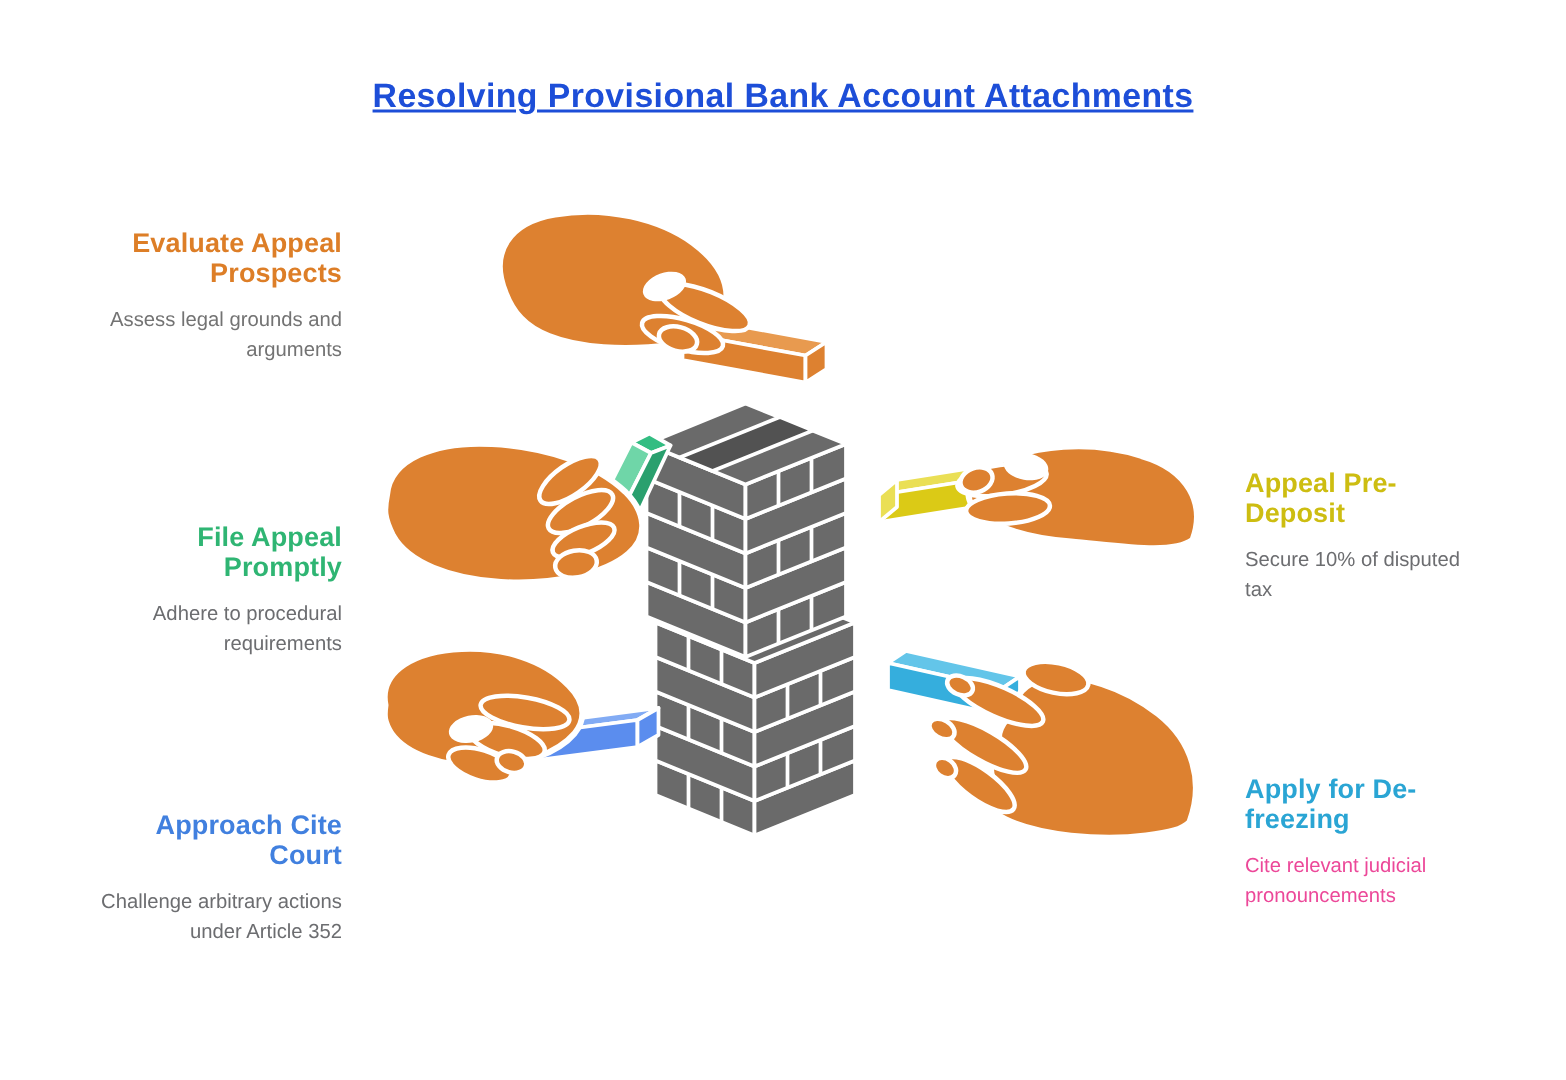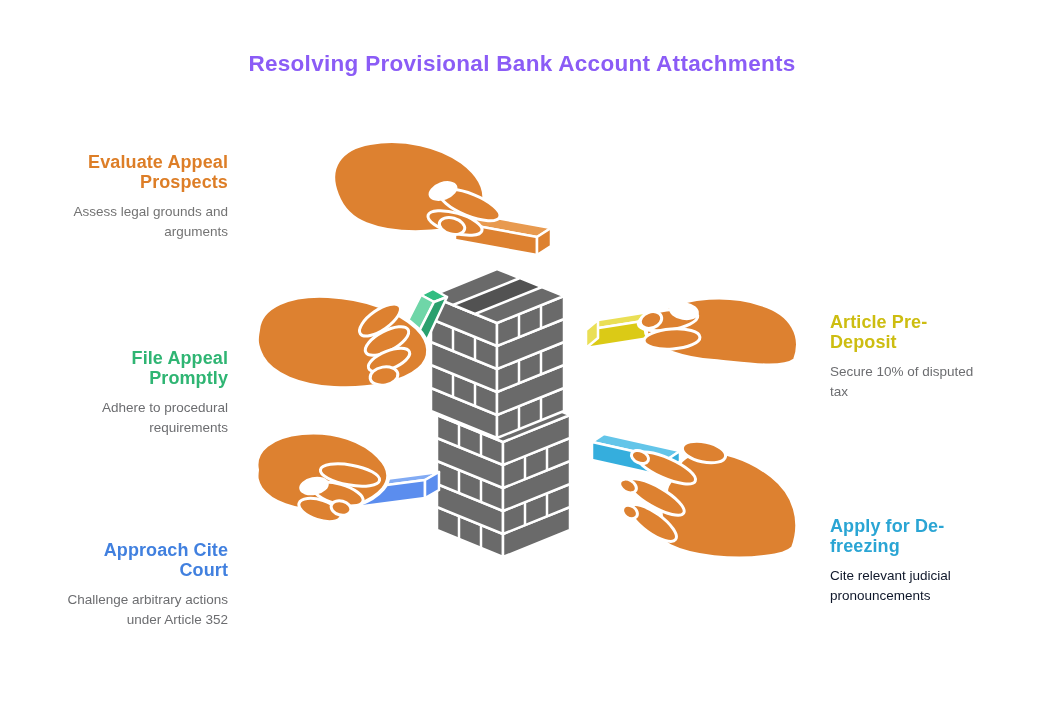--- a/index.html
+++ b/index.html
@@ -16,21 +16,21 @@
   .step-desc{display:inline-block;font-size:13.5px;line-height:20px;margin-top:10px;}
   .step-left .step-desc{max-width:172px;}
   .step-right .step-desc{max-width:160px;}
   svg.illu{position:absolute;left:0;top:0;}
 </style>
 </head>
 <body>
 
 <div class="canvas">
 
-  <div class="title" style="color: #8b5cf6;">Resolving Provisional Bank Account Attachments</div>
+  <div class="title" style="color: #1d4ed8; text-decoration: underline;">Resolving Provisional Bank Account Attachments</div>
 
   <svg class="illu" width="1044" height="720" viewBox="0 0 1044 720">
     <defs>
       <g id="row-a">
         <polygon points="437,530 503,557 503,534 437,507"></polygon>
         <polygon points="503,557 570,530 570,507 503,534"></polygon>
         <line x1="459" y1="539" x2="459" y2="516"></line>
         <line x1="481" y1="548" x2="481" y2="525"></line>
       </g>
       <g id="row-b">
@@ -138,22 +138,22 @@
     <div class="step-title" style="color: rgb(47, 181, 115);">File Appeal Promptly</div><br>
     <div class="step-desc" style="color: rgb(108, 109, 112);">Adhere to procedural requirements</div>
   </div>
 
   <div class="step step-left" style="top:540px">
     <div class="step-title" style="color: rgb(65, 128, 223);">Approach Cite Court</div><br>
     <div class="step-desc" style="color: rgb(108, 109, 112);">Challenge arbitrary actions under Article 352</div>
   </div>
 
   <div class="step step-right" style="top:312px">
-    <div class="step-title" style="color: rgb(205, 189, 17);">Article Pre-Deposit</div><br>
+    <div class="step-title" style="color: rgb(205, 189, 17);">Appeal Pre-Deposit</div><br>
     <div class="step-desc" style="color: rgb(108, 109, 112);">Secure 10% of disputed tax</div>
   </div>
 
   <div class="step step-right" style="top:516px">
     <div class="step-title" style="color: rgb(42, 165, 212);">Apply for De-freezing</div><br>
-    <div class="step-desc" style="color: #0f172a;">Cite relevant judicial pronouncements</div>
+    <div class="step-desc" style="color: #ec4899;">Cite relevant judicial pronouncements</div>
   </div>
 
 </div>
 
 </body></html>

